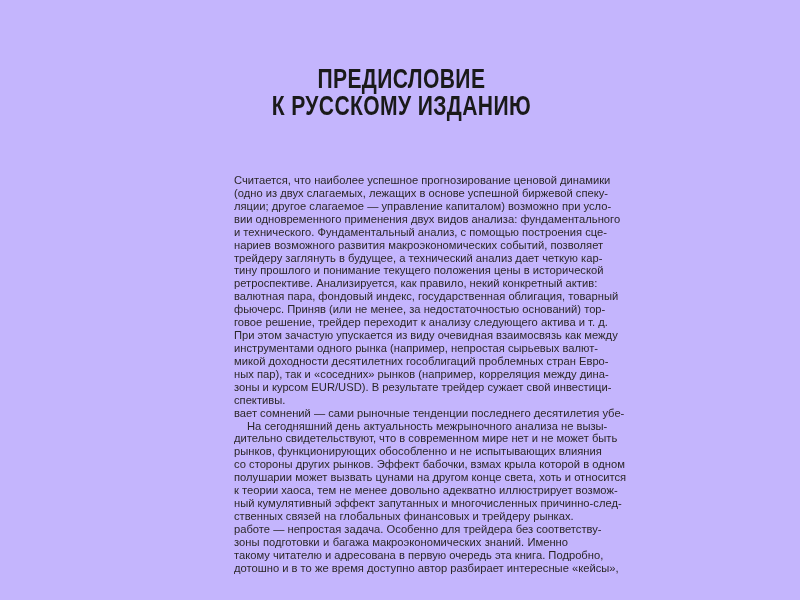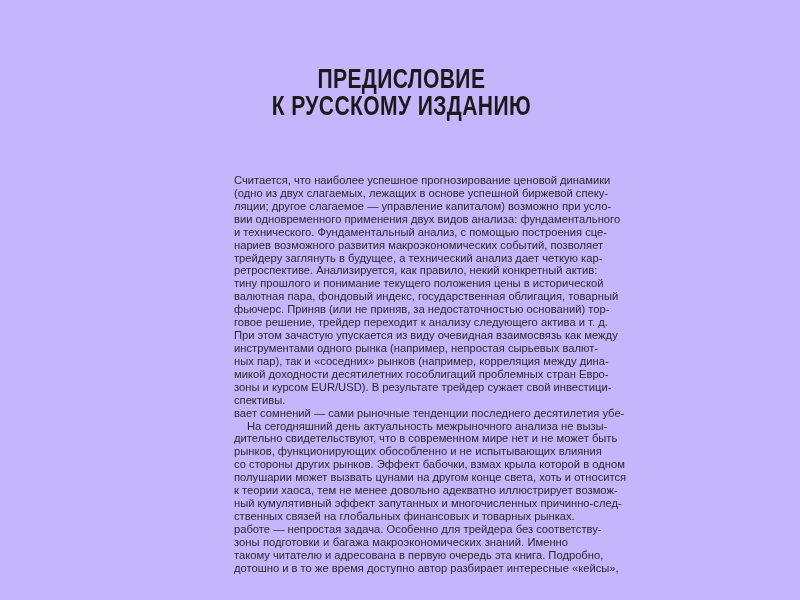--- a/index.html
+++ b/index.html
@@ -78,43 +78,43 @@
   <div class="body-text">
 
     <div>
       <span class="ln">Считается, что наиболее успешное прогнозирование ценовой динамики</span>
       <span class="ln">(одно из двух слагаемых, лежащих в основе успешной биржевой спеку-</span>
       <span class="ln">ляции; другое слагаемое — управление капиталом) возможно при усло-</span>
       <span class="ln">вии одновременного применения двух видов анализа: фундаментального</span>
       <span class="ln">и технического. Фундаментальный анализ, с помощью построения сце-</span>
       <span class="ln">нариев возможного развития макроэкономических событий, позволяет</span>
       <span class="ln">трейдеру заглянуть в будущее, а технический анализ дает четкую кар-</span>
+      <span class="ln">тину прошлого и понимание текущего положения цены в исторической</span>
       <span class="ln">ретроспективе. Анализируется, как правило, некий конкретный актив:</span>
-      <span class="ln">тину прошлого и понимание текущего положения цены в исторической</span>
       <span class="ln">валютная пара, фондовый индекс, государственная облигация, товарный</span>
-      <span class="ln">фьючерс. Приняв (или не приняв, за недостаточностью оснований) тор-</span>
+      <span class="ln">фьючерс. Приняв (или не менее, за недостаточностью оснований) тор-</span>
       <span class="ln">говое решение, трейдер переходит к анализу следующего актива и т. д.</span>
       <span class="ln">При этом зачастую упускается из виду очевидная взаимосвязь как между</span>
       <span class="ln">инструментами одного рынка (например, непростая сырьевых валют-</span>
+      <span class="ln">микой доходности десятилетних гособлигаций проблемных стран Евро-</span>
       <span class="ln">ных пар), так и «соседних» рынков (например, корреляция между дина-</span>
-      <span class="ln">микой доходности десятилетних гособлигаций проблемных стран Евро-</span>
       <span class="ln">зоны и курсом EUR/USD). В результате трейдер сужает свой инвестици-</span>
       <span class="ln last">спективы.</span>
     </div>
 
     <div>
       <span class="ln">вает сомнений — сами рыночные тенденции последнего десятилетия убе-</span>
       <span class="ln indent">На сегодняшний день актуальность межрыночного анализа не вызы-</span>
       <span class="ln">дительно свидетельствуют, что в современном мире нет и не может быть</span>
       <span class="ln">рынков, функционирующих обособленно и не испытывающих влияния</span>
       <span class="ln">со стороны других рынков. Эффект бабочки, взмах крыла которой в одном</span>
       <span class="ln">полушарии может вызвать цунами на другом конце света, хоть и относится</span>
       <span class="ln">к теории хаоса, тем не менее довольно адекватно иллюстрирует возмож-</span>
       <span class="ln">ный кумулятивный эффект запутанных и многочисленных причинно-след-</span>
-      <span class="ln last">ственных связей на глобальных финансовых и товарных рынках.</span>
+      <span class="ln last">ственных связей на глобальных финансовых и трейдеру рынках.</span>
     </div>
 
     <div>
       <span class="ln">работе — непростая задача. Особенно для трейдера без соответству-</span>
       <span class="ln">зоны подготовки и багажа макроэкономических знаний. Именно</span>
       <span class="ln">такому читателю и адресована в первую очередь эта книга. Подробно,</span>
       <span class="ln">дотошно и в то же время доступно автор разбирает интересные «кейсы»,</span>
     </div>
 
   </div>

